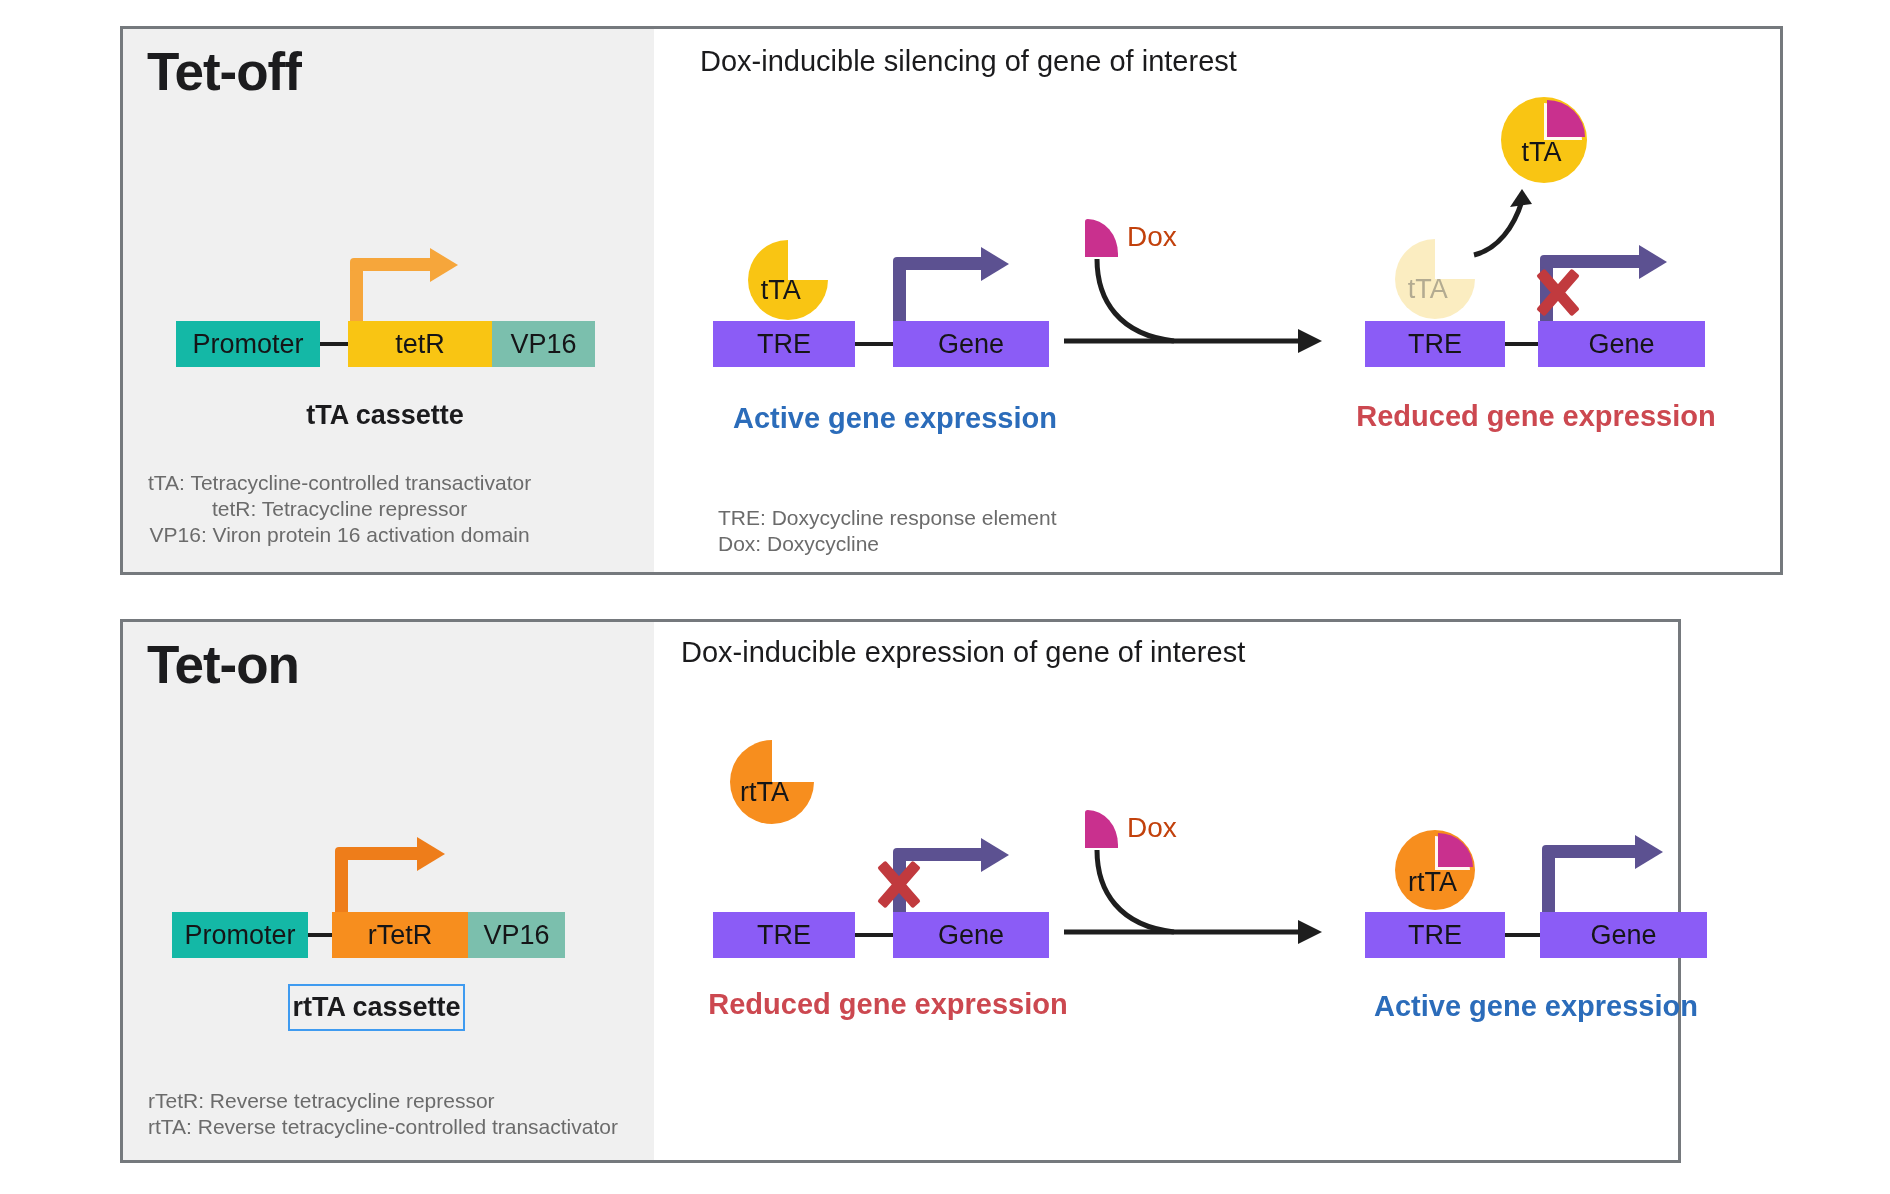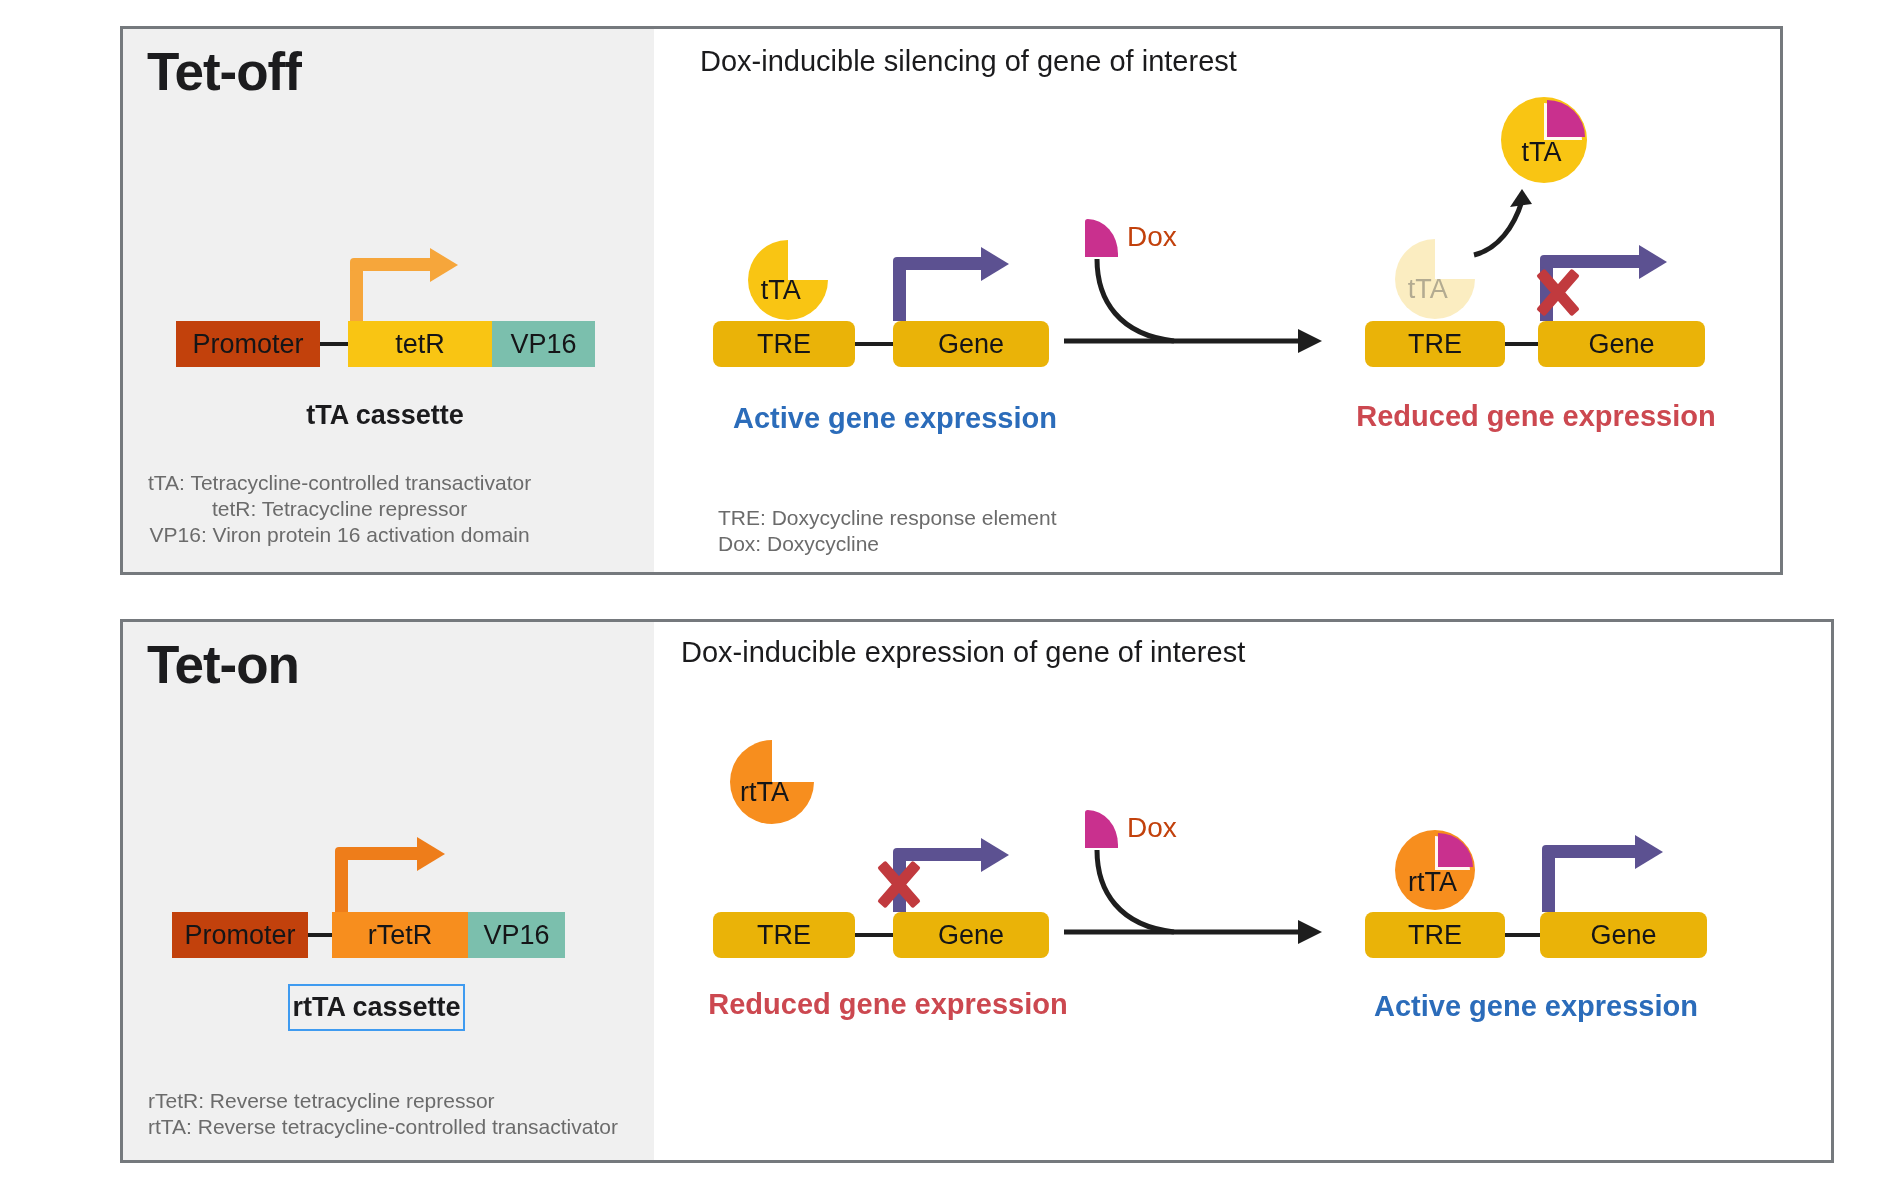--- a/index.html
+++ b/index.html
@@ -4,22 +4,22 @@
 <style>
   html,body{margin:0;padding:0;background:#ffffff;}
   .page{position:relative;width:1890px;height:1194px;background:#ffffff;overflow:hidden;
         font-family:"Liberation Sans", sans-serif;color:#1d1d1f;}
   .panel{position:absolute;background:#ffffff;border:3px solid #75797D;box-sizing:border-box;}
   .sidebar{position:absolute;left:0;top:0;bottom:0;background:#F0F0F0;}
   .title{position:absolute;margin:0;font-size:53px;font-weight:800;letter-spacing:-1px;color:#1c1c1e;}
   .heading{position:absolute;font-size:29px;font-weight:400;color:#1b1b1d;}
   .dnabox{position:absolute;height:46px;display:flex;align-items:center;justify-content:center;
           font-size:27px;color:#151517;}
-  .promoter{background:#c2410c;}
-  .tre,.gene{background:#eab308;border-radius:8px;}
+  .promoter{background:#14b8a6;}
+  .tre,.gene{background:#8b5cf6;}
   .tetr{background:#F9C513;}
   .rtetr{background:#F78E1E;}
   .vp16{background:#7BBFAD;text-align:center;}
   .connector{position:absolute;height:4px;background:#1e1e1e;}
   .caption{position:absolute;font-size:27px;font-weight:700;text-align:center;color:#1b1b1d;}
   .captionbox{position:absolute;border:2px solid #3F9BF0;box-sizing:border-box;display:flex;
               align-items:center;justify-content:center;font-size:27px;font-weight:700;color:#1b1b1d;}
   .abbr{position:absolute;font-size:21px;line-height:26px;color:#6B6B6B;}
   .status{position:absolute;font-size:29px;font-weight:700;text-align:center;}
   .blue{color:#2B6CBA;}
@@ -123,21 +123,21 @@
       <i class="bar"></i>
       <i class="head"></i>
     </div>
     <div class="redx" style="left:1411px;top:237px;">
       <i class="a"></i>
         <i class="b"></i>
     </div>
     <div class="status red" style="left:1233px;top:371px;width:360px;">Reduced gene expression</div>
   </section>
 
-  <section class="panel" style="left:120px;top:619px;width:1714px;height:544px;">
+  <section class="panel" style="left:120px;top:619px;width:1561px;height:544px;">
     <div class="sidebar" style="width:531px;"></div>
 
     <h1 class="title" style="left:24px;top:12px;">Tet-on</h1>
     <div class="heading" style="left:558px;top:14px;">Dox-inducible expression of gene of interest</div>
 
     <div class="barrow" style="left:212px;top:225px;width:110px;height:90px;--c:#EE7D1A;">
       <i class="stem"></i>
       <i class="bar"></i>
       <i class="head"></i>
     </div>

